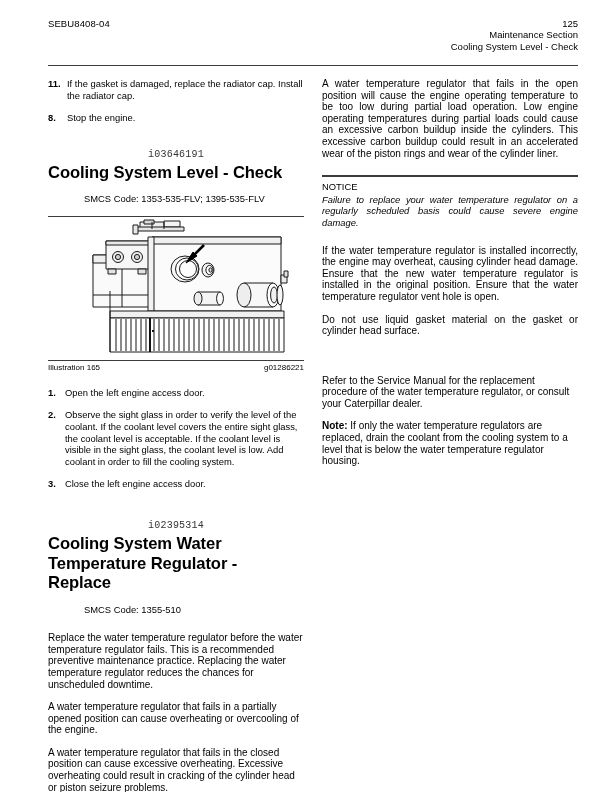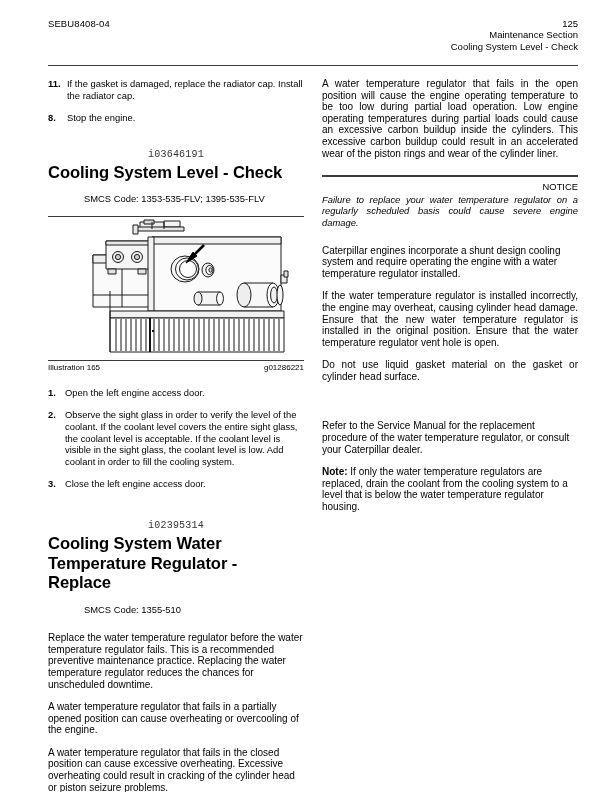--- a/index.html
+++ b/index.html
@@ -151,21 +151,21 @@
   .notice {
     margin: 0 0 11px 0;
   }
   .notice-rule {
     width: 256px;
     height: 0;
     border-top: 2px solid #3b3b3b;
     margin-bottom: 4px;
   }
   .notice-title {
-    text-align: right;
+    text-align: left;
     font-size: 9.4px;
     line-height: 11.6px;
     margin: 0 0 1px 0;
   }
   .notice-body {
     font-size: 9.4px;
     line-height: 11.6px;
     text-align: justify;
     margin: 0;
     font-style: italic;
@@ -365,21 +365,20 @@
     <div style="height:5px"></div>
 
     <div class="notice">
       <div class="notice-rule"></div>
       <div class="notice-title">NOTICE</div>
       <p class="notice-body">Failure to replace your water temperature regulator on a regularly scheduled basis could cause severe engine damage.</p>
     </div>
 
     <div style="height:5px"></div>
 
-    <p>Caterpillar engines incorporate a shunt design cooling system and require operating the engine with a water temperature regulator installed.</p>
     <p class="just">If the water temperature regulator is installed incor­rectly, the engine may overheat, causing cylinder head damage. Ensure that the new water temperature reg­ulator is installed in the original position. Ensure that the water temperature regulator vent hole is open.</p>
     <p class="just">Do not use liquid gasket material on the gasket or cylinder head surface.</p>
 
     <div style="height:27px"></div>
 
     <p>Refer to the Service Manual for the replacement procedure of the water temperature regulator, or consult your Caterpillar dealer.</p>
 
     <p>
       <b>Note:</b><span> If only the water temperature regulators are replaced, drain the coolant from the cooling system to a level that is below the water temperature regulator housing.</span>
     </p>

